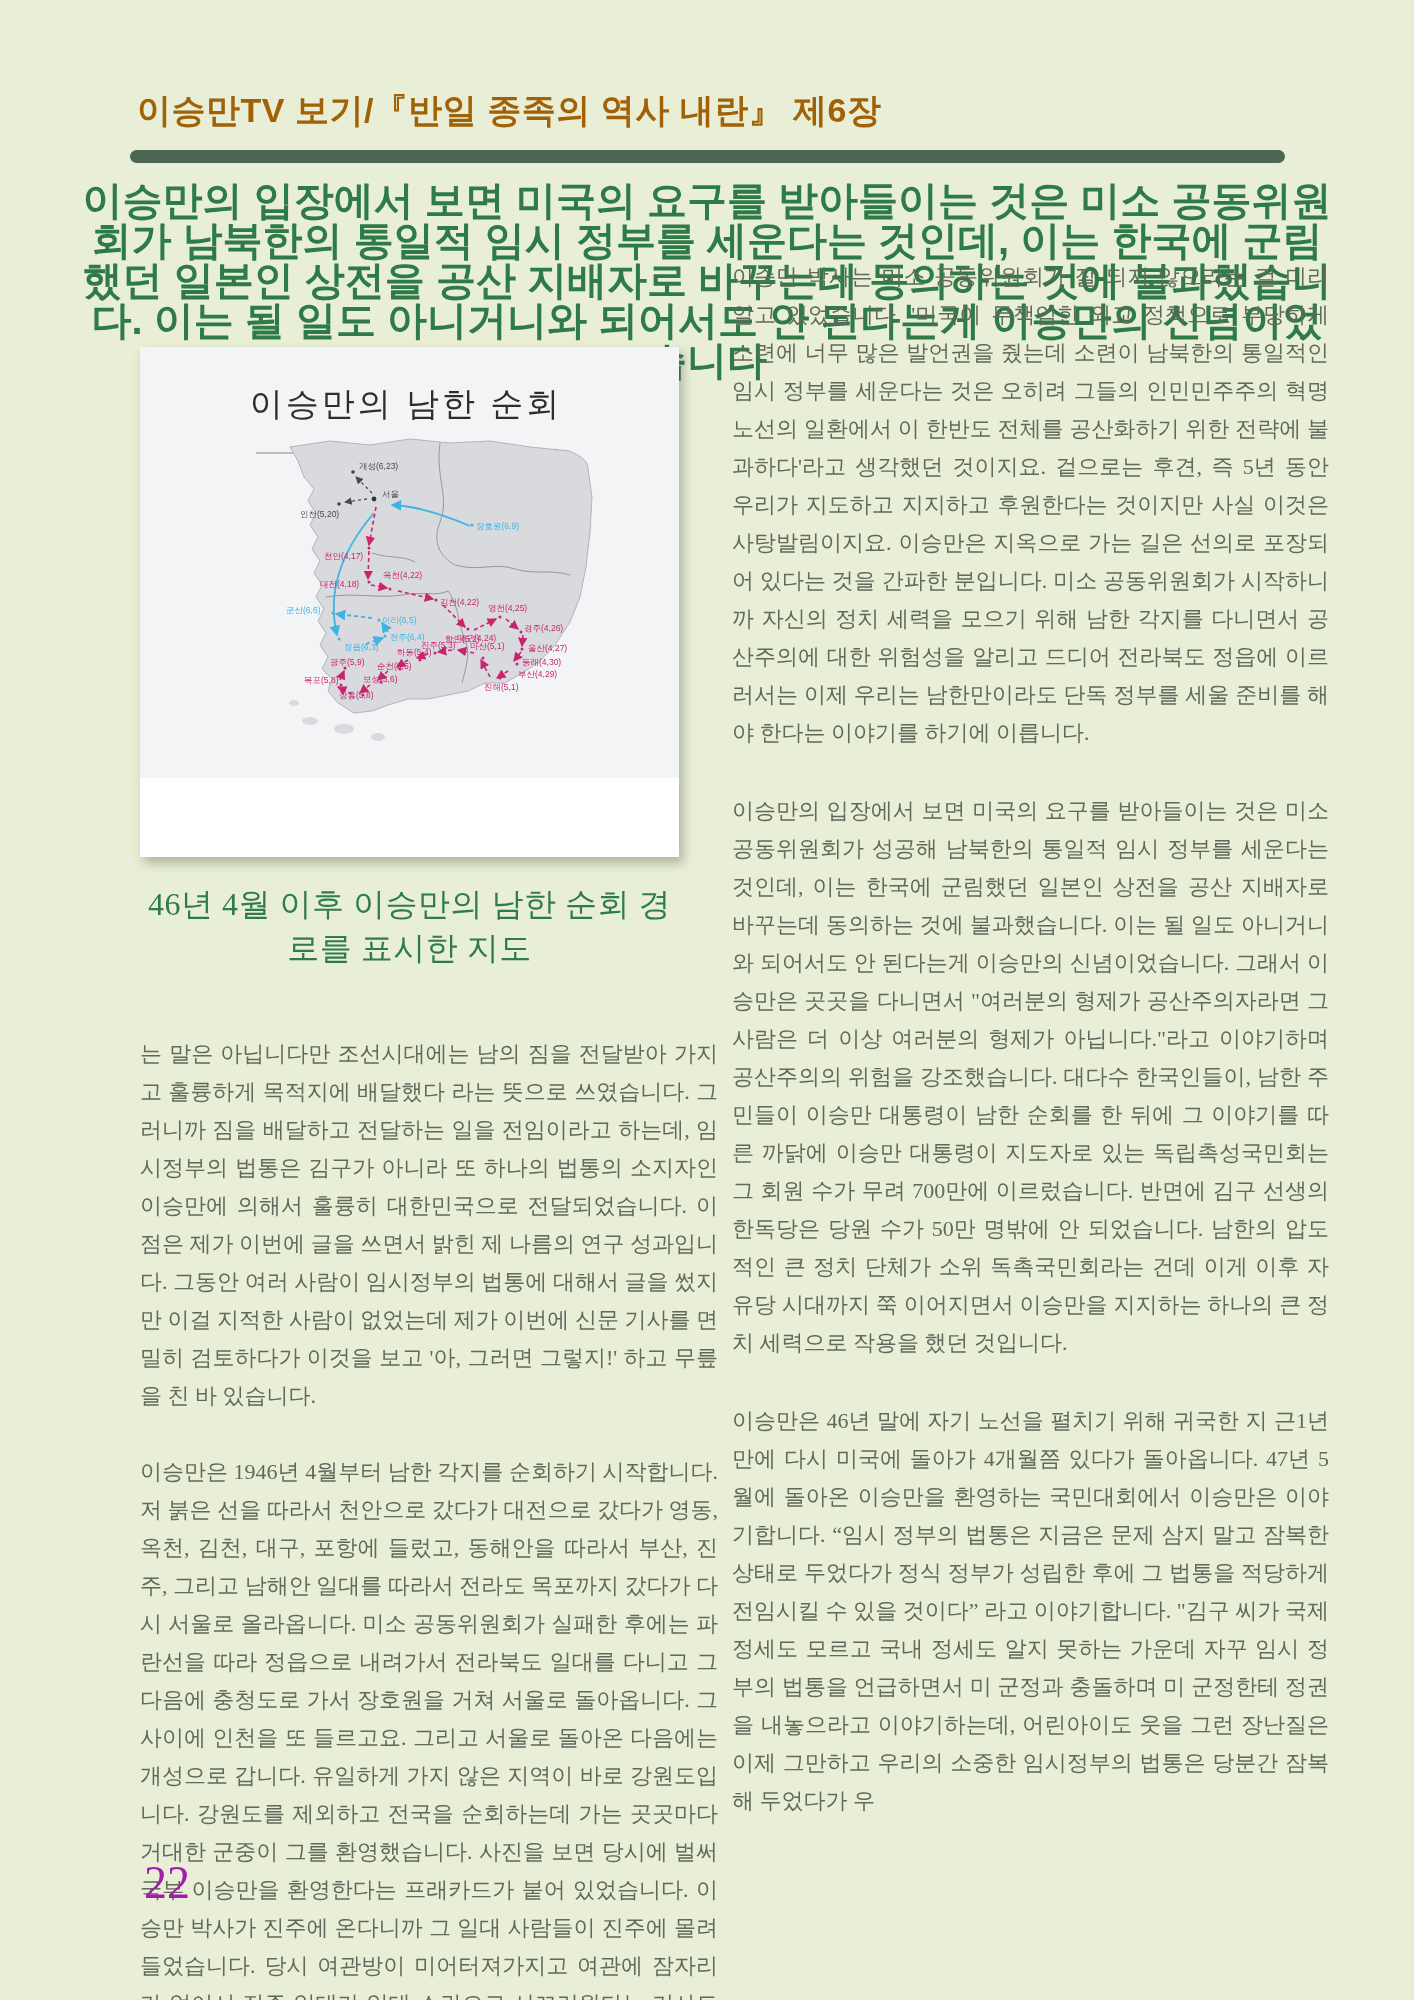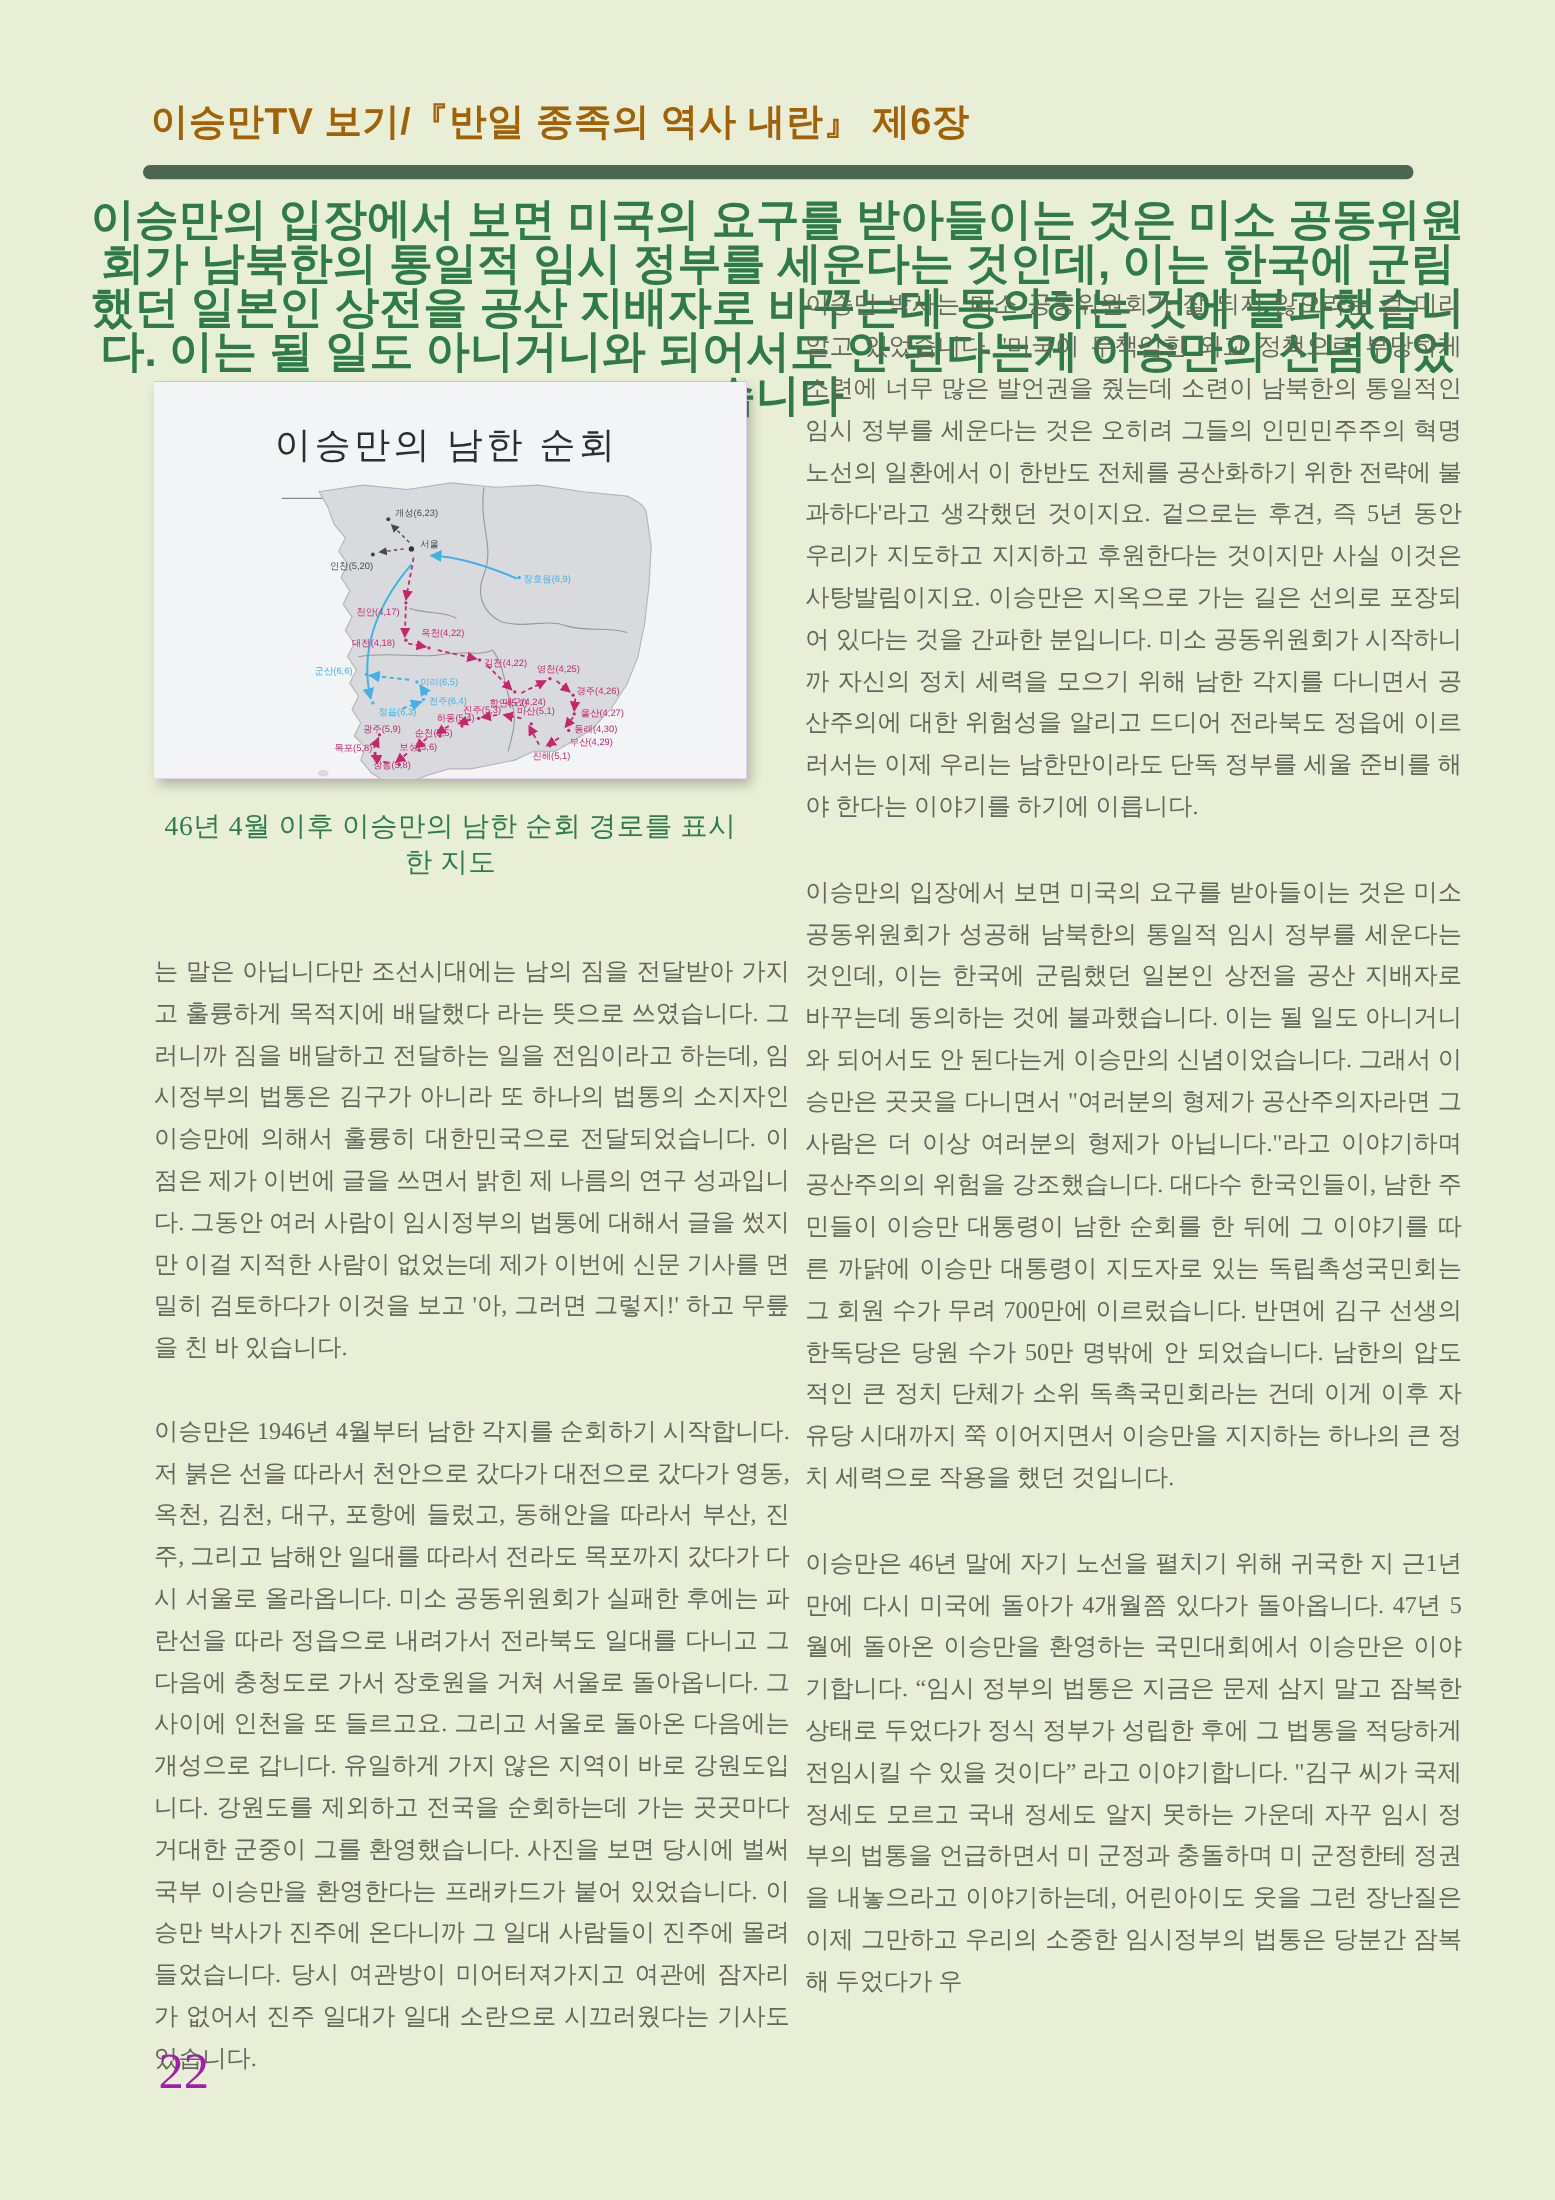--- a/index.html
+++ b/index.html
@@ -26,28 +26,28 @@
     position:absolute;left:80px;top:180px;width:1254px;
     font-family:"Liberation Sans","DejaVu Sans",sans-serif;
     font-weight:700;font-size:40px;line-height:40px;
     color:#2e7b48;text-align:center;
   }
 
   .col-left{position:absolute;left:140px;top:347px;width:578px;}
   .col-right{position:absolute;left:732px;top:258px;width:597px;}
 
   .map-card{
-    width:539px;height:361px;background:#d946ef;
+    width:539px;height:510px;background:#ffffff;
     box-shadow:4px 6px 10px rgba(70,85,60,.38);
     overflow:hidden;
   }
   .map-card svg{display:block;}
   .map-caption{
     width:539px;margin-top:26px;text-align:center;
-    font-size:25px;color:#2f7c49;letter-spacing:.5px;
+    font-size:32px;color:#2f7c49;letter-spacing:.5px;
   }
 
   .body-par{
     margin:0 0 38px 0;
     font-size:22px;line-height:38px;color:#62685c;
     text-align:justify;text-justify:inter-word;
     word-break:break-all;
   }
   .col-left .first-par{margin-top:64px;}
   .col-right .body-par{margin-bottom:40px;}

